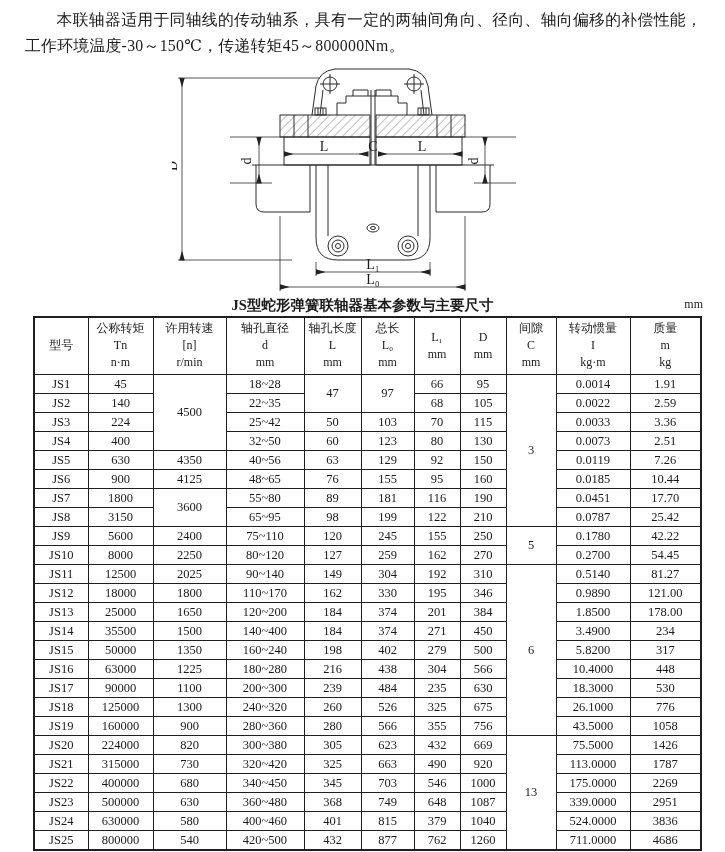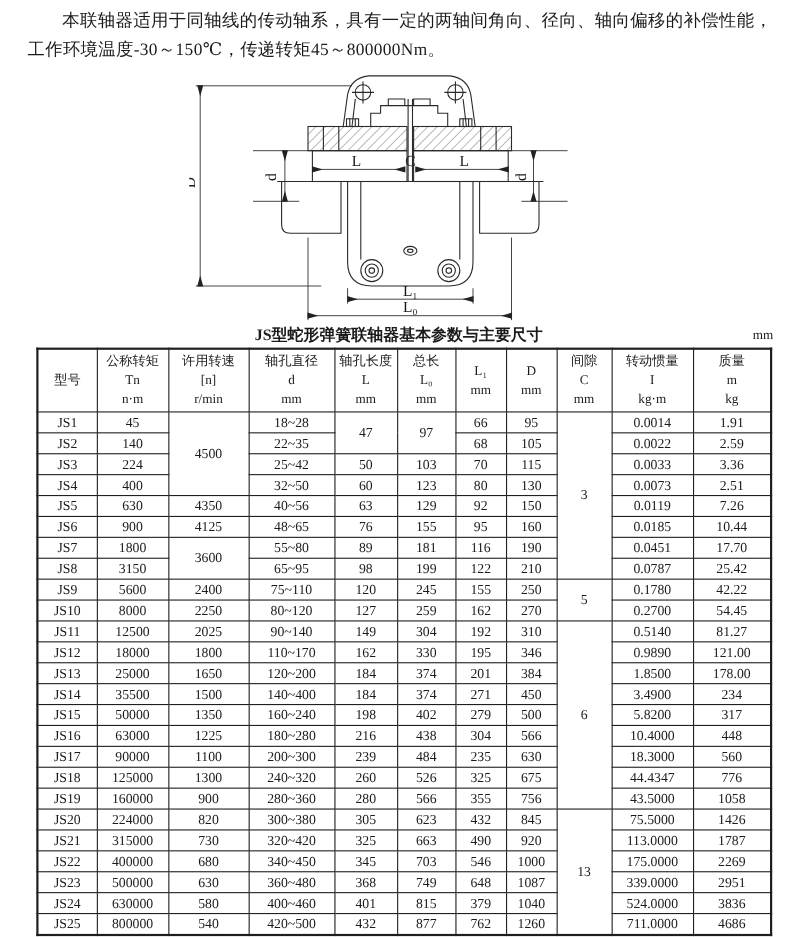--- a/index.html
+++ b/index.html
@@ -401,32 +401,32 @@
         <tr>
           <td>JS17</td>
           <td>90000</td>
           <td>1100</td>
           <td>200~300</td>
           <td>239</td>
           <td>484</td>
           <td>235</td>
           <td>630</td>
           <td>18.3000</td>
-          <td>560</td>
+          <td>530</td>
         </tr>
         <tr>
           <td>JS18</td>
           <td>125000</td>
           <td>1300</td>
           <td>240~320</td>
           <td>260</td>
           <td>526</td>
           <td>325</td>
           <td>675</td>
-          <td>44.4347</td>
+          <td>26.1000</td>
           <td>776</td>
         </tr>
         <tr>
           <td>JS19</td>
           <td>160000</td>
           <td>900</td>
           <td>280~360</td>
           <td>280</td>
           <td>566</td>
           <td>355</td>
@@ -435,21 +435,21 @@
           <td>1058</td>
         </tr>
         <tr>
           <td>JS20</td>
           <td>224000</td>
           <td>820</td>
           <td>300~380</td>
           <td>305</td>
           <td>623</td>
           <td>432</td>
-          <td>845</td>
+          <td>669</td>
           <td rowspan="6">13</td>
           <td>75.5000</td>
           <td>1426</td>
         </tr>
         <tr>
           <td>JS21</td>
           <td>315000</td>
           <td>730</td>
           <td>320~420</td>
           <td>325</td>

